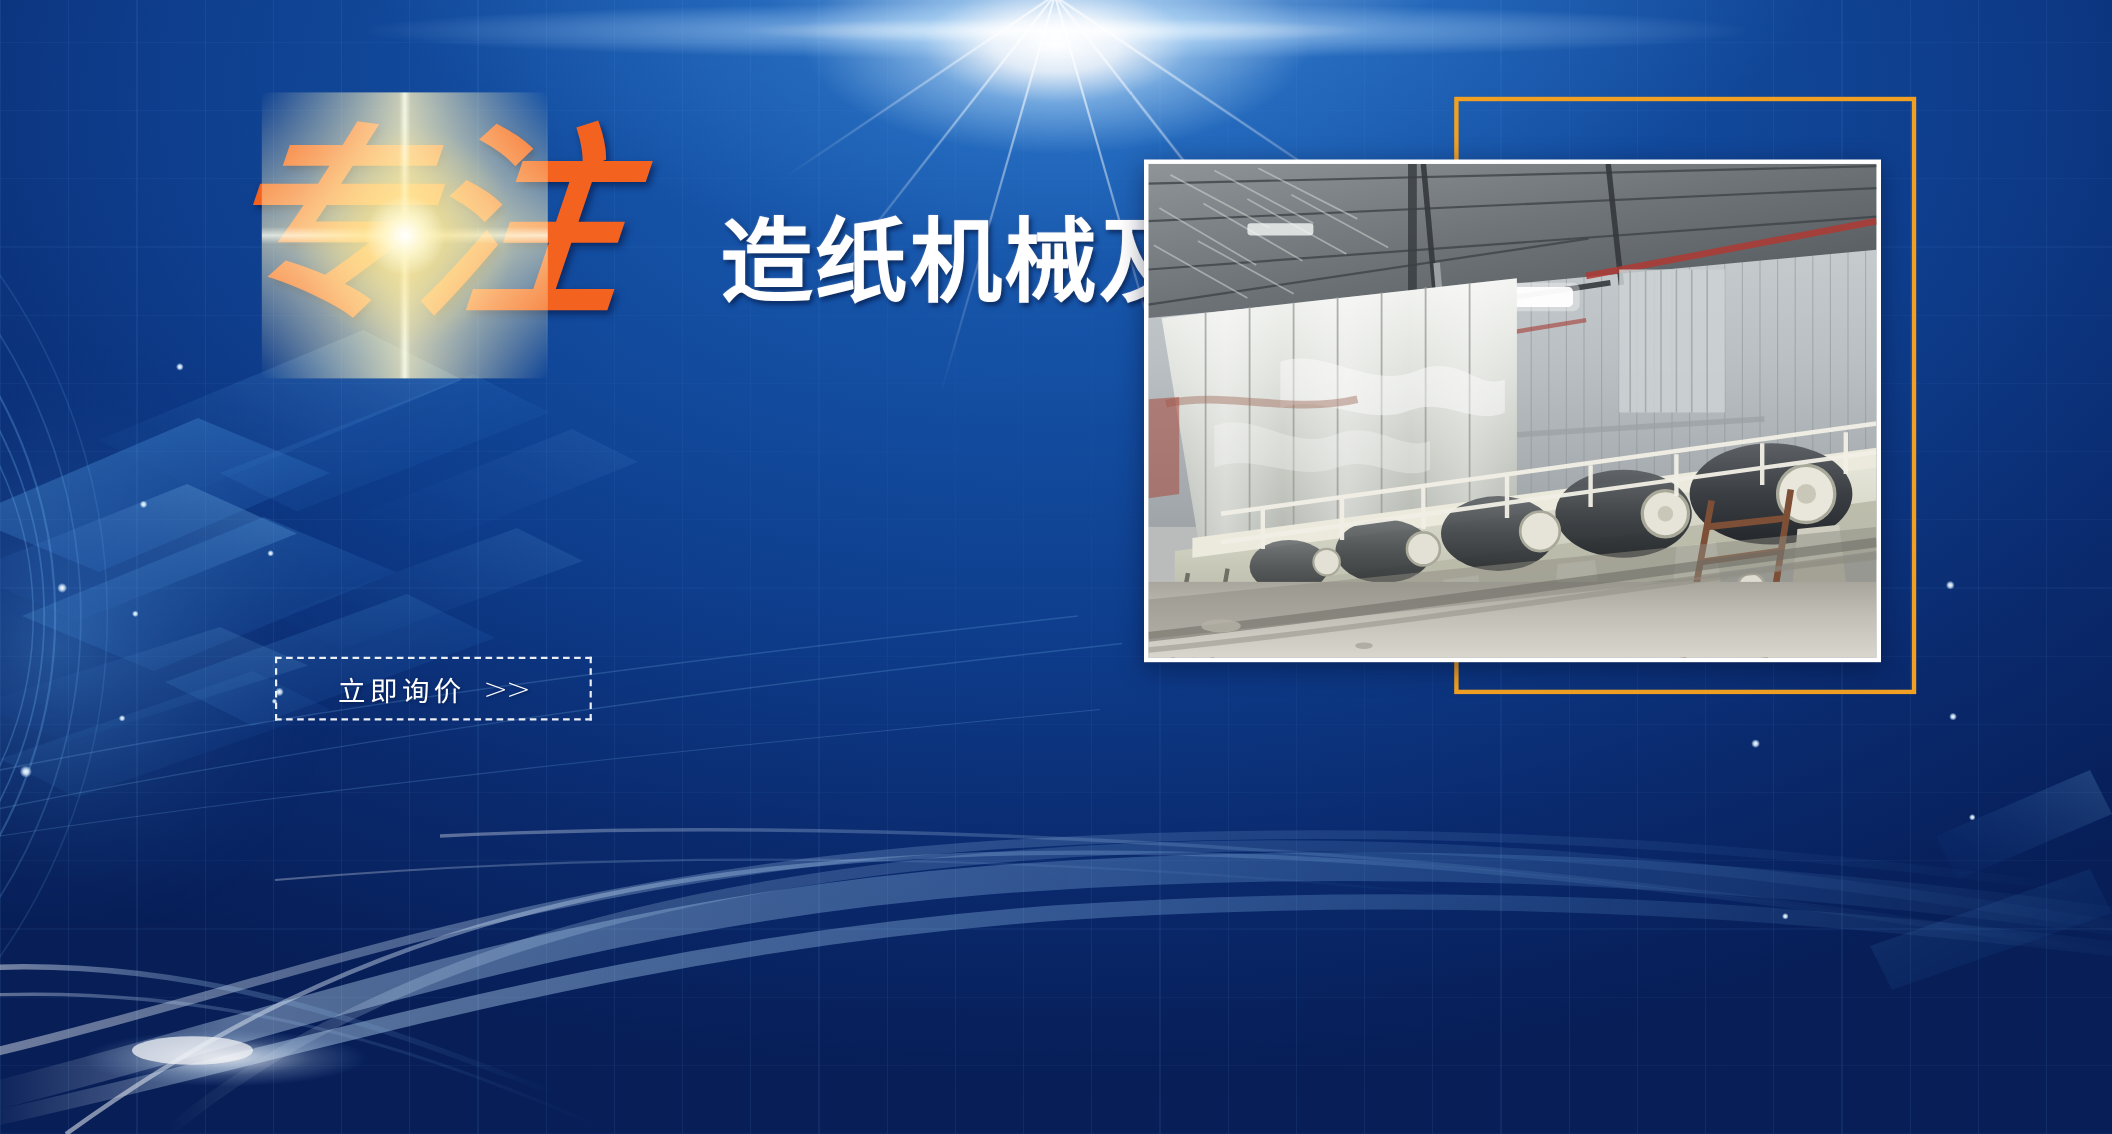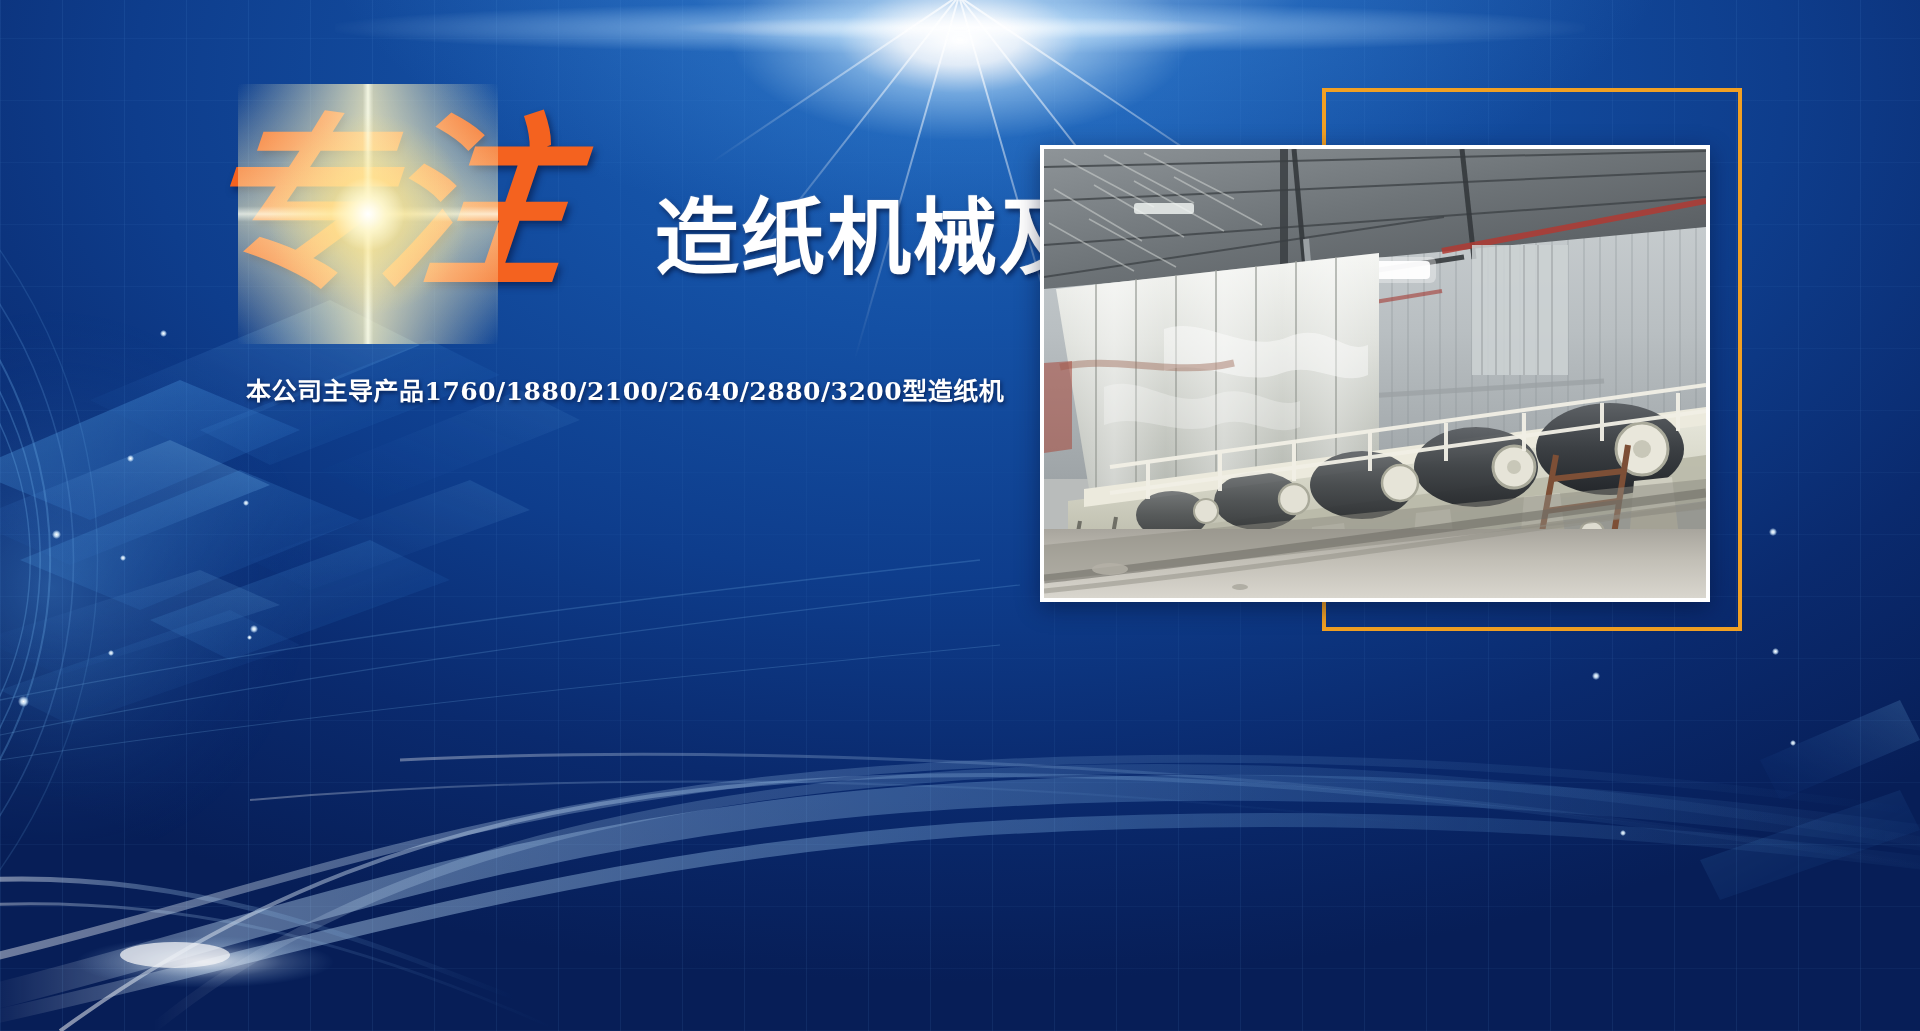--- a/index.html
+++ b/index.html
@@ -275,23 +275,26 @@
 
   <div class="content">
 
     <div class="headline">
       <div class="zhuanzhu">专注</div>
       <div class="flare"></div>
       <div class="product-line">造纸机械及配件</div>
     </div>
 
     <div class="desc">
-      <p>本公司主导产品1760/1880/2100/2640/2880/3200型造纸机</p>
     </div>
 
+    <div class="cta">
+      <span class="cta-label">立即询价</span>
+      <span class="cta-arrow">&gt;&gt;</span>
+    </div>
 
   </div>
 
   <div class="gold-frame"></div>
 
   <div class="photo-wrap">
     <div class="photo">
       <svg viewBox="0 0 662 449" preserveAspectRatio="xMidYMid slice" xmlns="http://www.w3.org/2000/svg" aria-hidden="true">
         <defs>
           <linearGradient id="wall" x1="0" y1="0" x2="0" y2="1">

